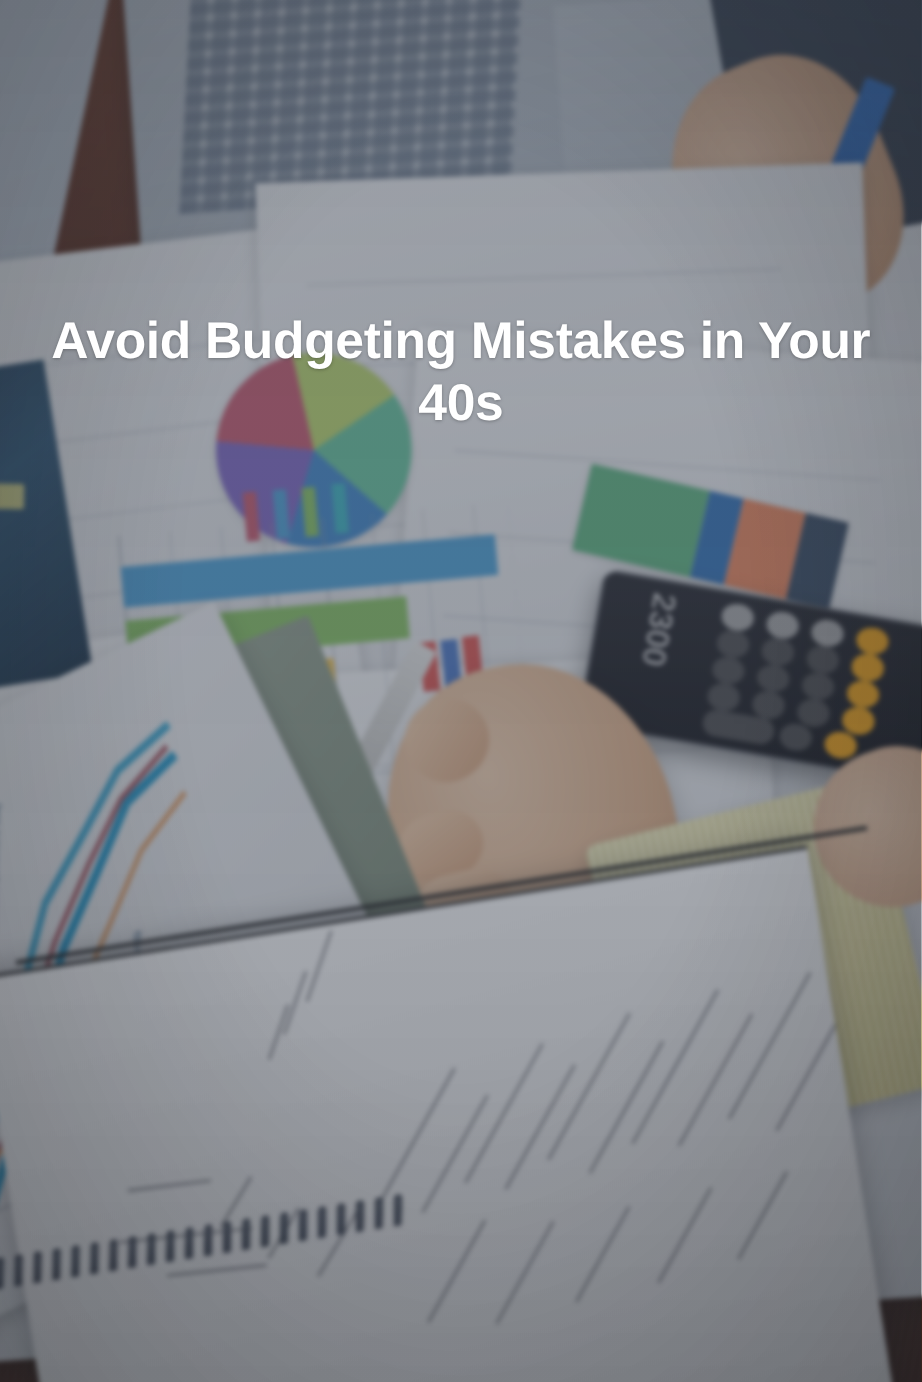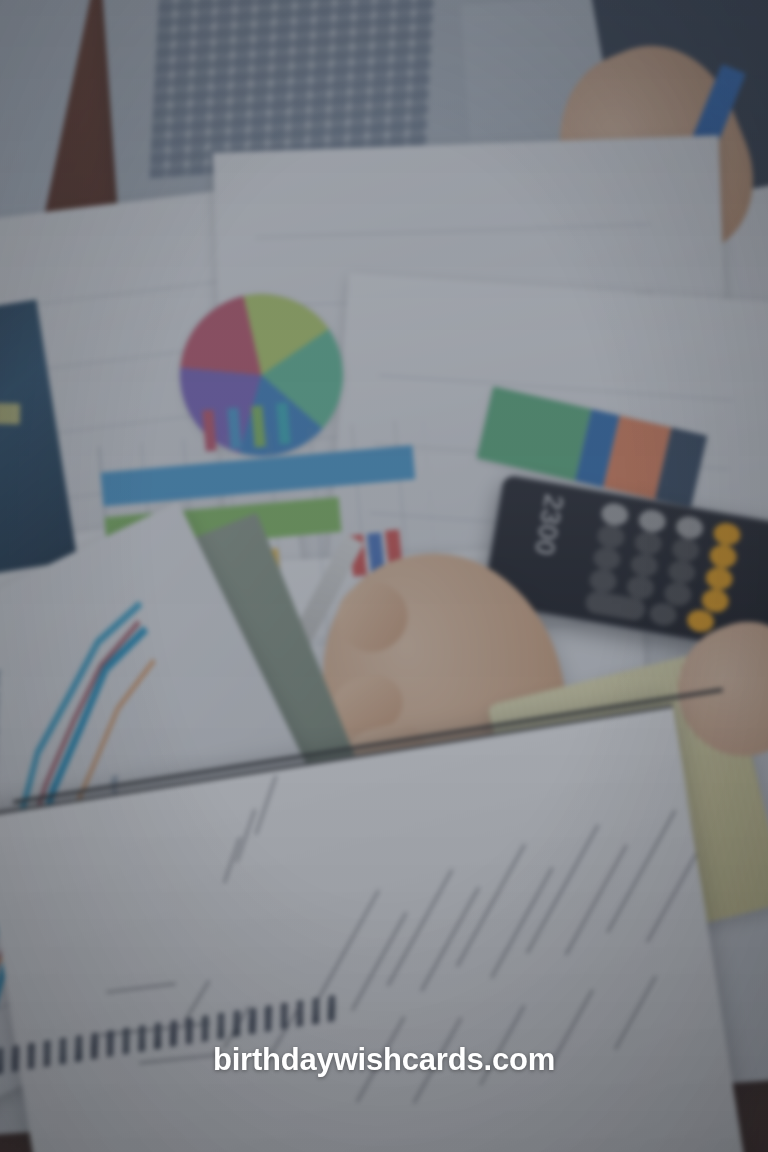--- a/index.html
+++ b/index.html
@@ -521,16 +521,16 @@
           <i></i>
         </div>
 
     </div>
 
     <div class="tint"></div>
     <div class="vign"></div>
   </div>
 
   <div class="textlayer">
-    <div class="footer">birthdaywishcards.com</div>
+    <div class="title">Avoid Budgeting Mistakes in Your 40s</div>
   </div>
 
 </div>
 
 </body></html>

